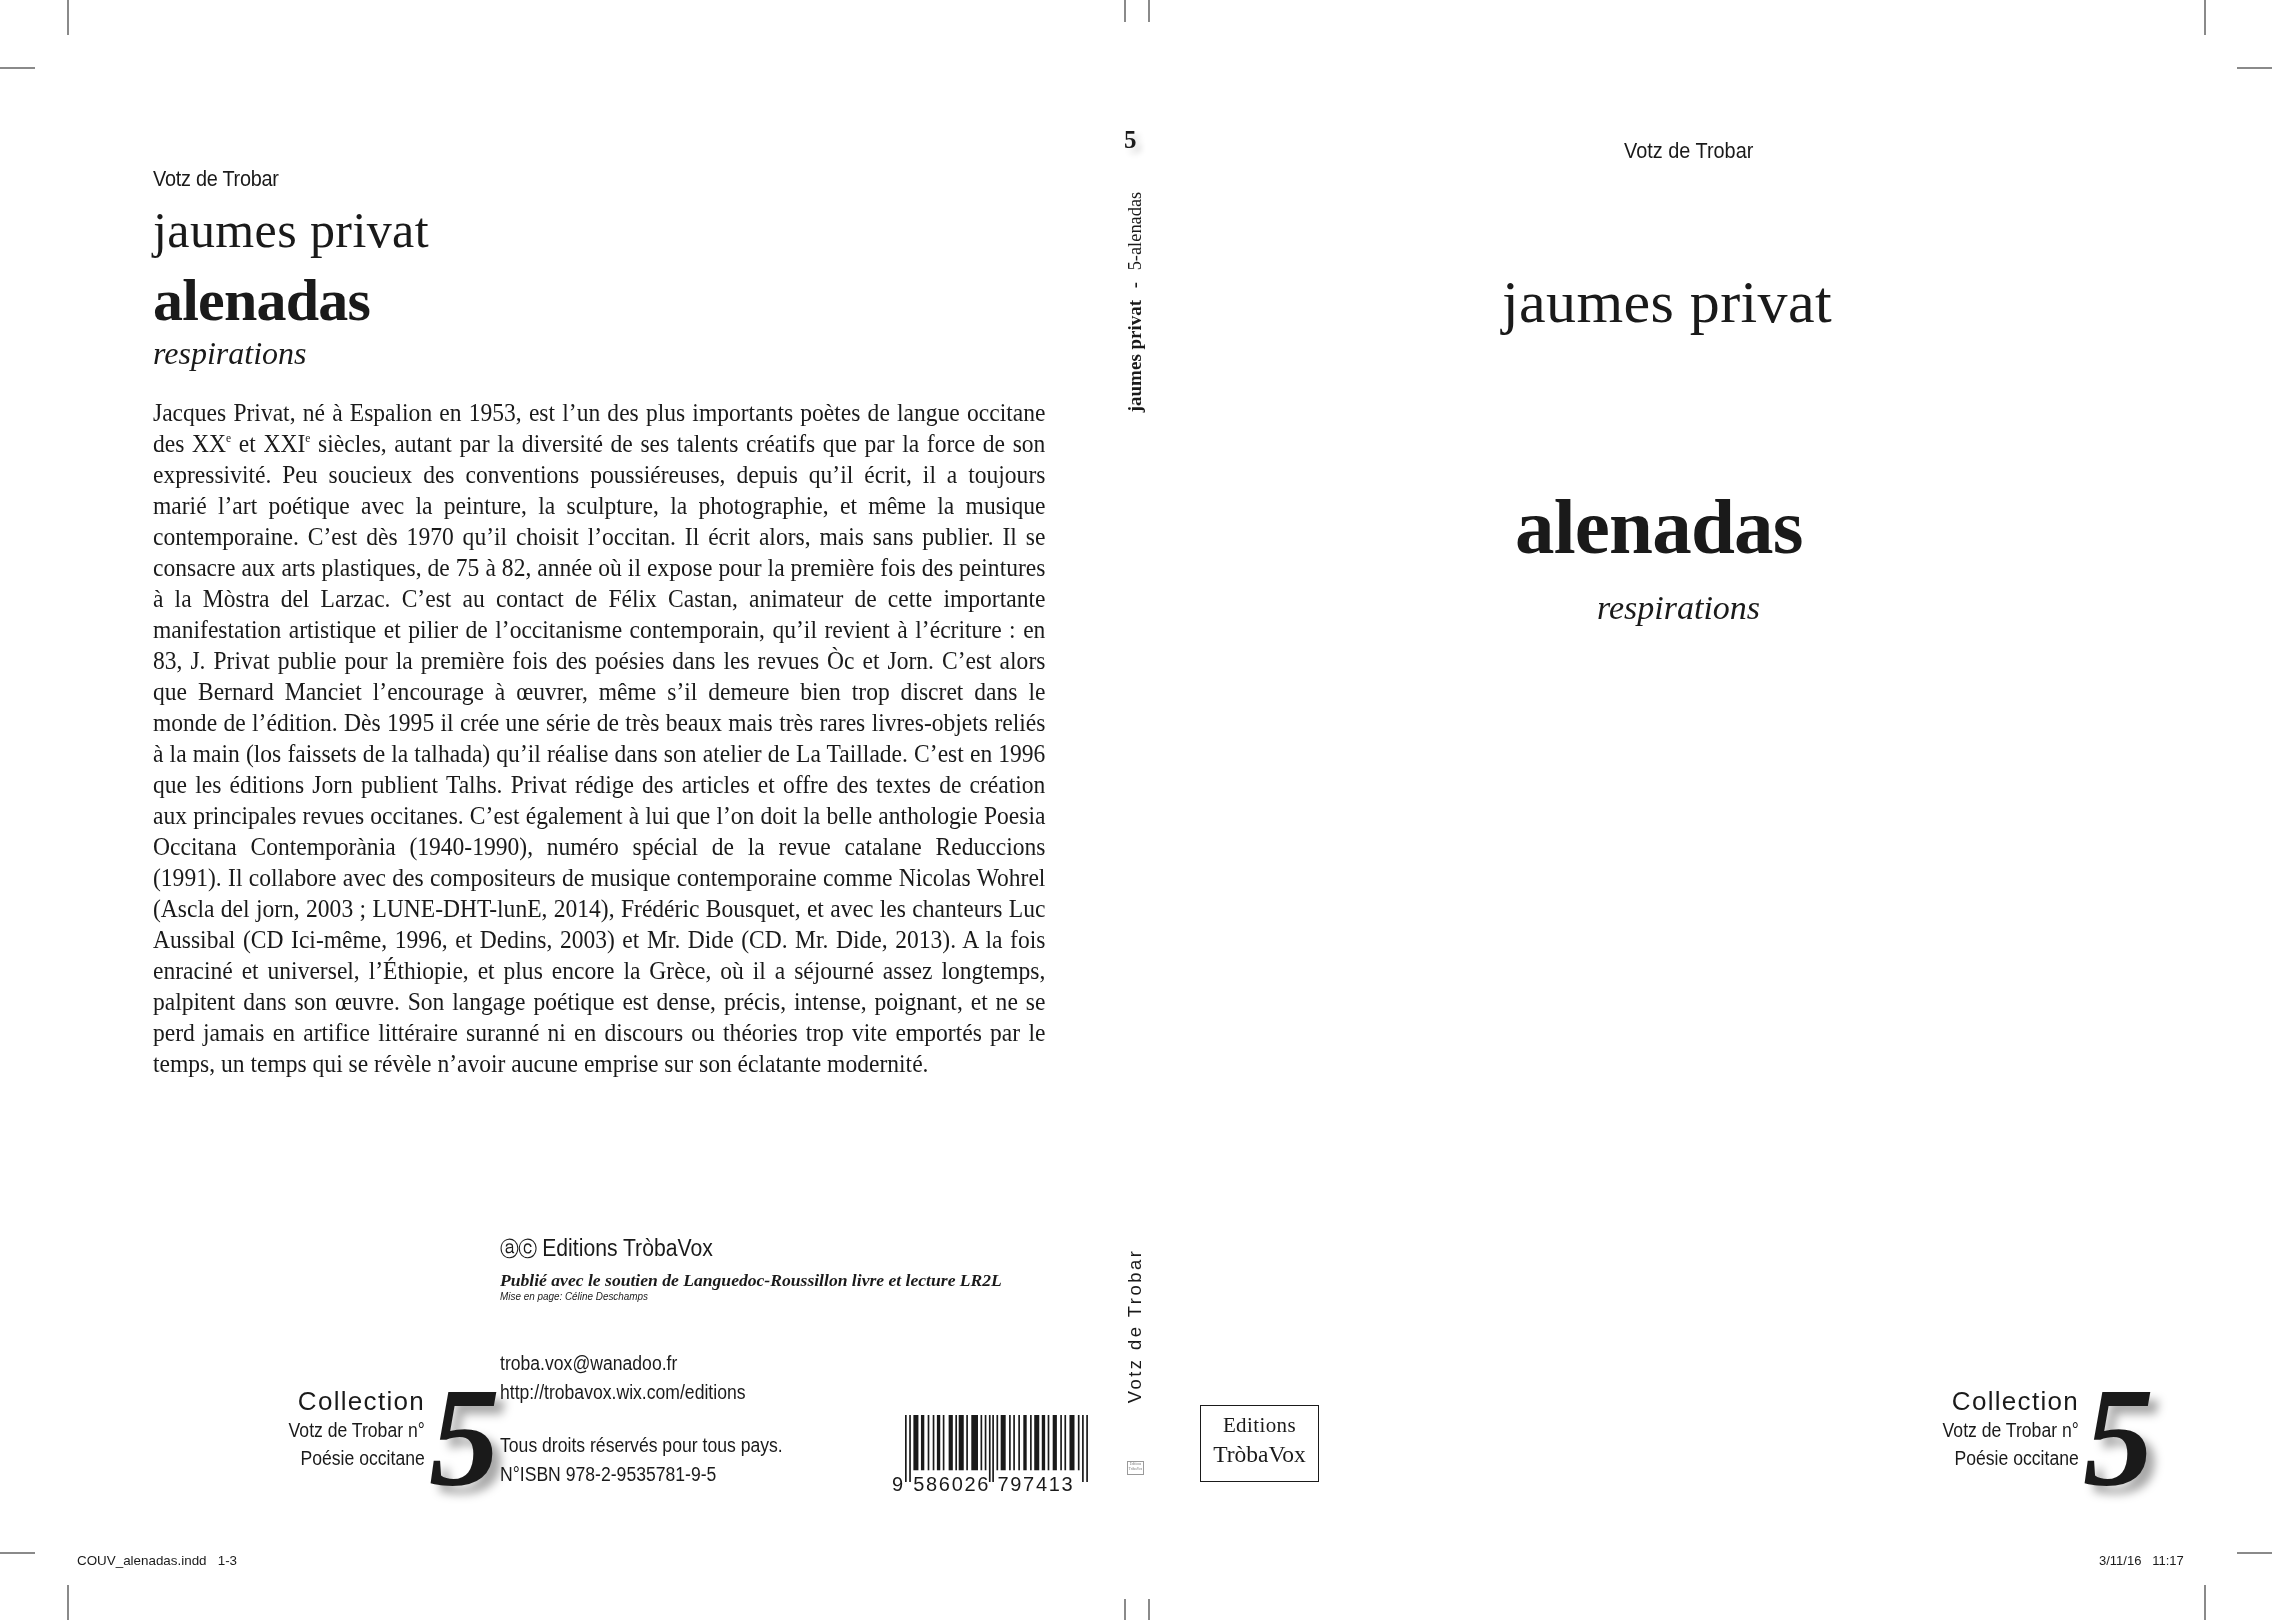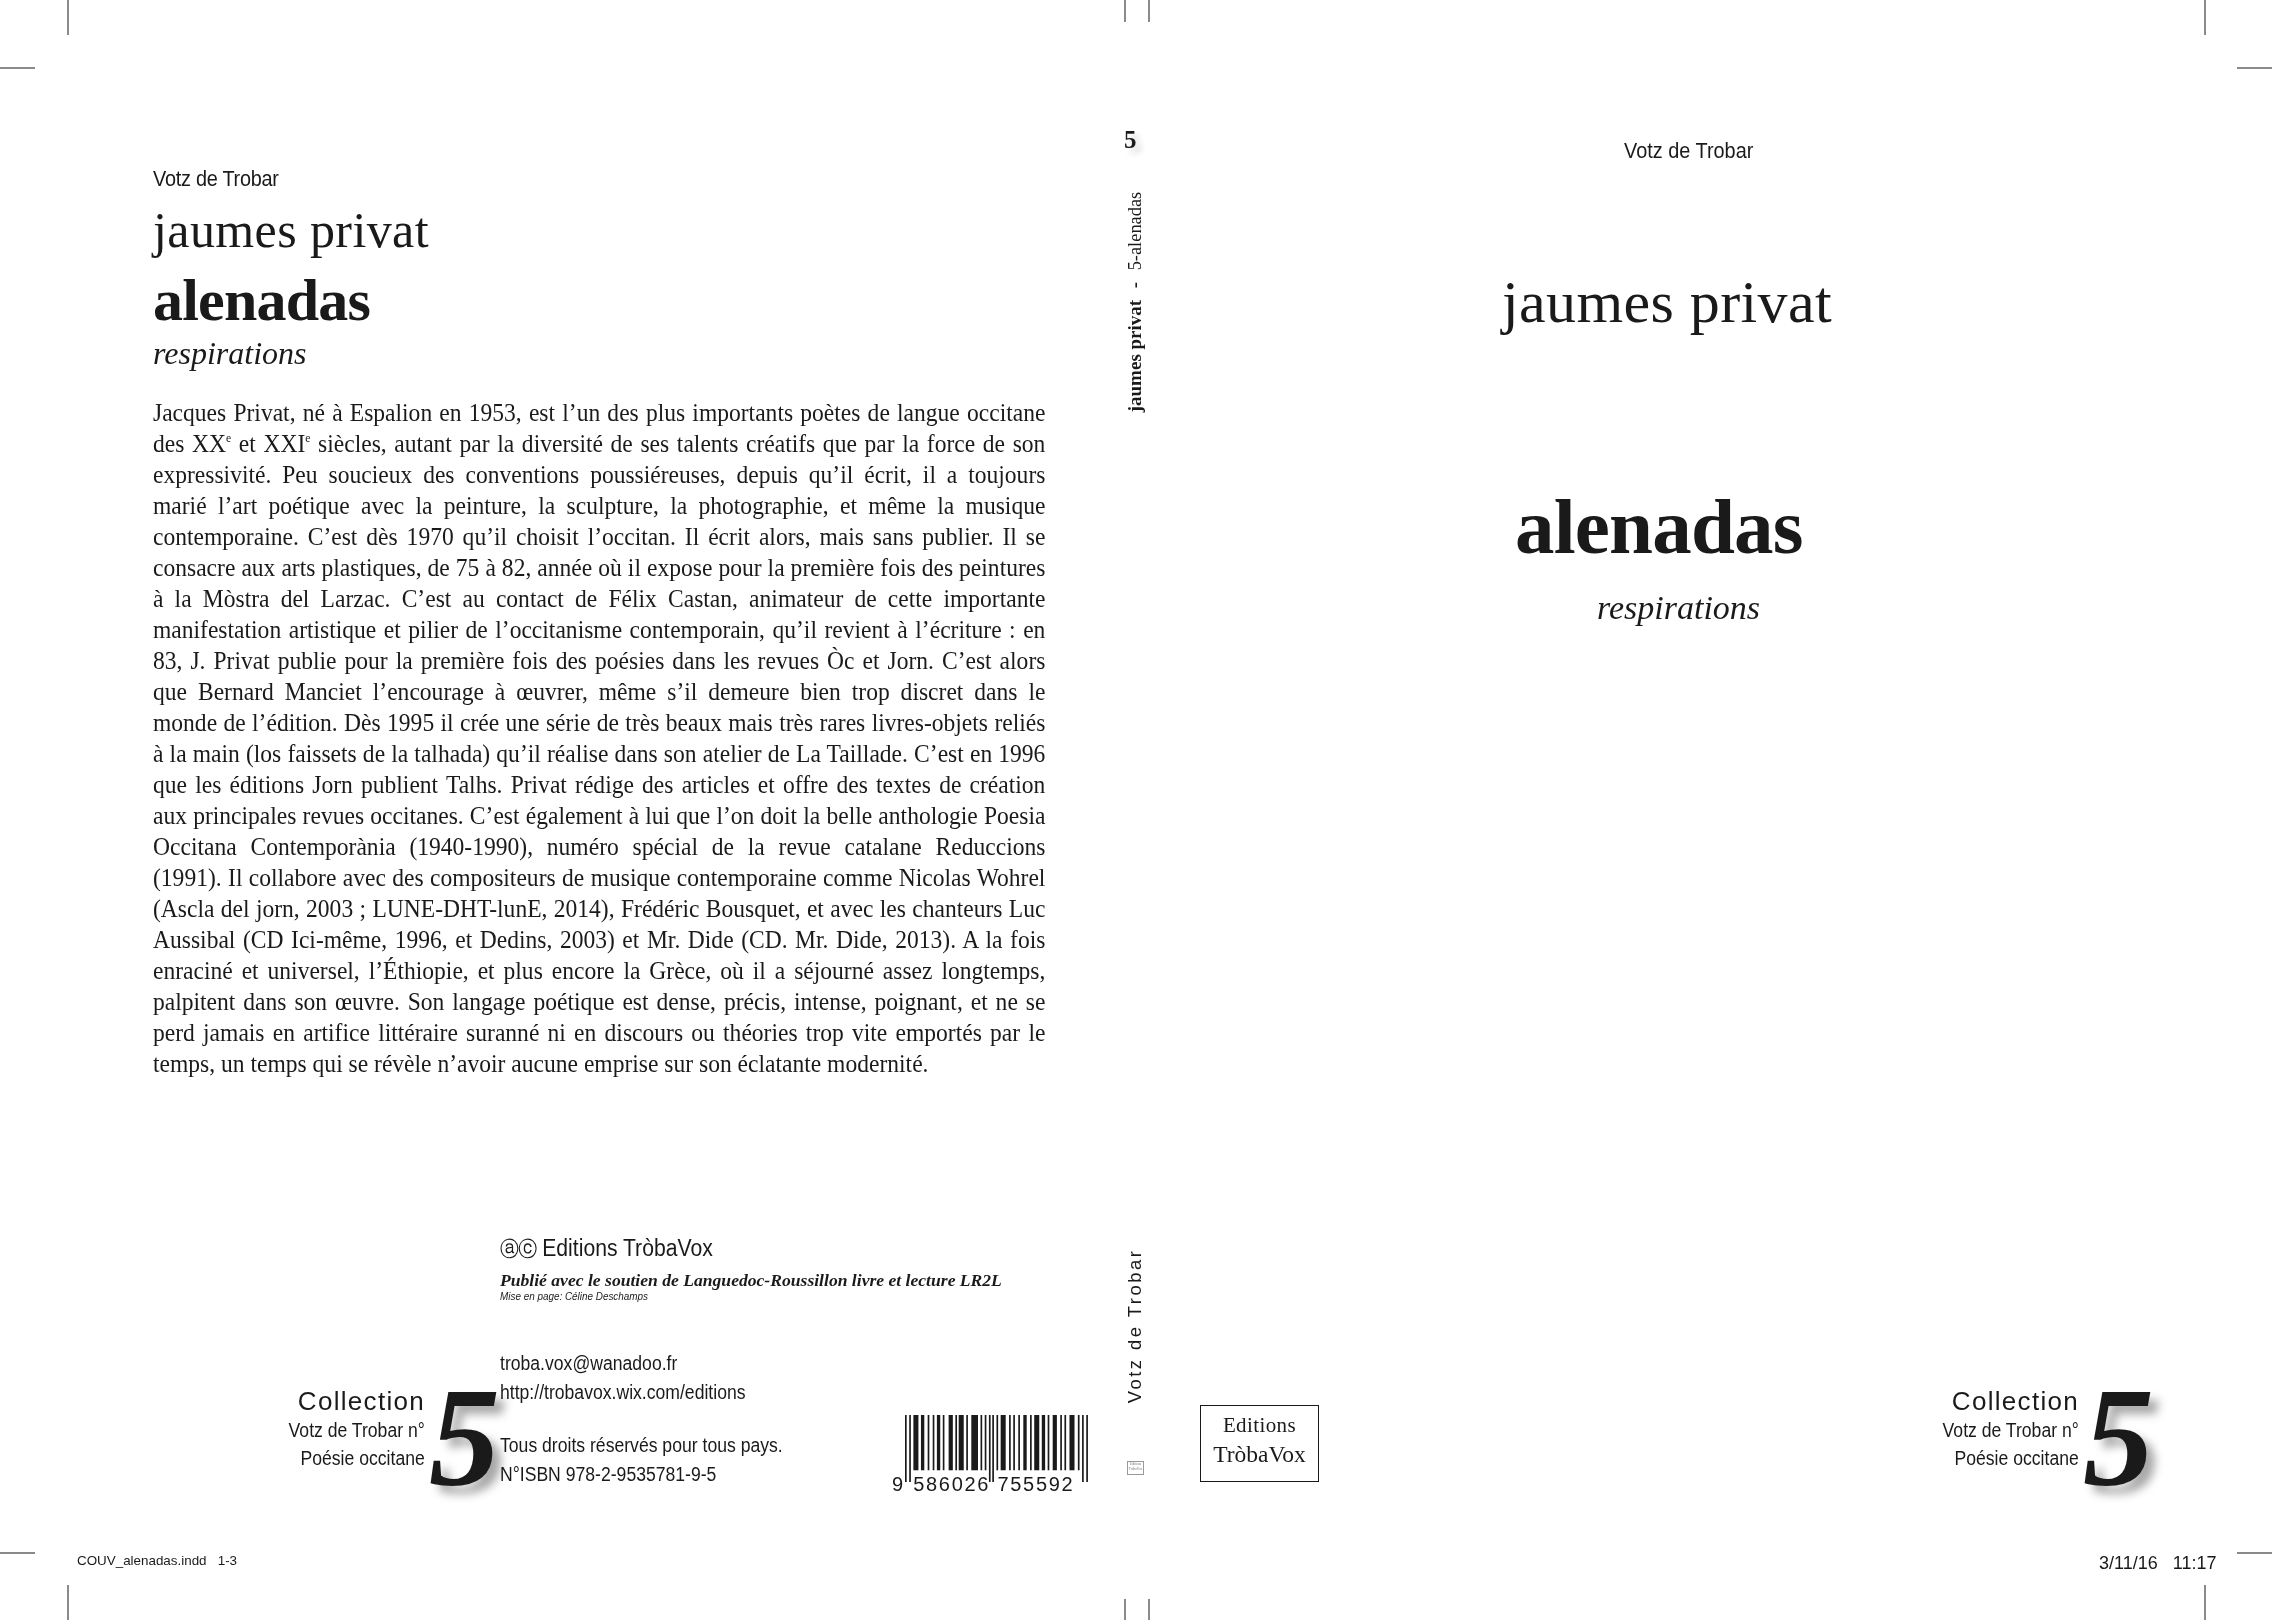--- a/index.html
+++ b/index.html
@@ -82,21 +82,21 @@
   #publisher-logo .l2 { font-size: 23.5px; margin-top: 3.4px; }
 
   
   #front-series { left: 1624px; top: 138px; font-size: 22.6px; transform: scaleX(0.88); transform-origin: left top; white-space: nowrap; }
   #front-author { left: 1502px; top: 268px; font-size: 60px; letter-spacing: 0.4px; white-space: nowrap; }
   #front-title { left: 1515px; top: 482px; font-size: 79px; font-weight: bold; letter-spacing: -0.8px; white-space: nowrap; }
   #front-subtitle { left: 1597px; top: 589px; font-size: 34px; font-style: italic; white-space: nowrap; }
 
   
   #slug-file { left: 77px; top: 1553px; font-size: 13.4px; white-space: nowrap; }
-  #slug-date { left: 2099px; top: 1553px; font-size: 18px; white-space: nowrap; }
+  #slug-date { left: 2099px; top: 1553px; font-size: 13px; white-space: nowrap; }
 </style>
 </head>
 <body>
 
 <div class="crop" style="left:67px;top:0;width:1.7px;height:35px;"></div>
 <div class="crop" style="left:0;top:67px;width:35px;height:1.7px;"></div>
 <div class="crop" style="left:1124px;top:0;width:1.7px;height:22px;"></div>
 <div class="crop" style="left:1148px;top:0;width:1.7px;height:22px;"></div>
 <div class="crop" style="left:2204px;top:0;width:1.7px;height:35px;"></div>
 <div class="crop" style="left:2237px;top:67px;width:35px;height:1.7px;"></div>
@@ -163,21 +163,21 @@
       <rect x="176" y="0" width="5" height="66"></rect>
         <rect x="185" y="0" width="2" height="66"></rect>
       <rect x="190" y="0" width="2" height="66"></rect>
         <rect x="196" y="0" width="6" height="66"></rect>
       <rect x="206" y="0" width="2" height="66"></rect>
       <rect x="211" y="0" width="2" height="80"></rect>
         <rect x="216" y="0" width="2" height="80"></rect>
     </g>
   </svg>
   <div id="barcode-digits" class="abs sans">
-    <span class="lead">9</span><span>586026</span>&nbsp;<span>755592</span>
+    <span class="lead">9</span><span>586026</span>&nbsp;<span>797413</span>
   </div>
 
   <div id="collection-back" class="collection-block">
     <div class="collection-text">
       <div class="collection-title sans">Collection</div>
       <div class="collection-line sans">Votz de Trobar n°</div>
       <div class="collection-line sans">Poésie occitane</div>
     </div>
     <div class="collection-num">5</div>
   </div>

